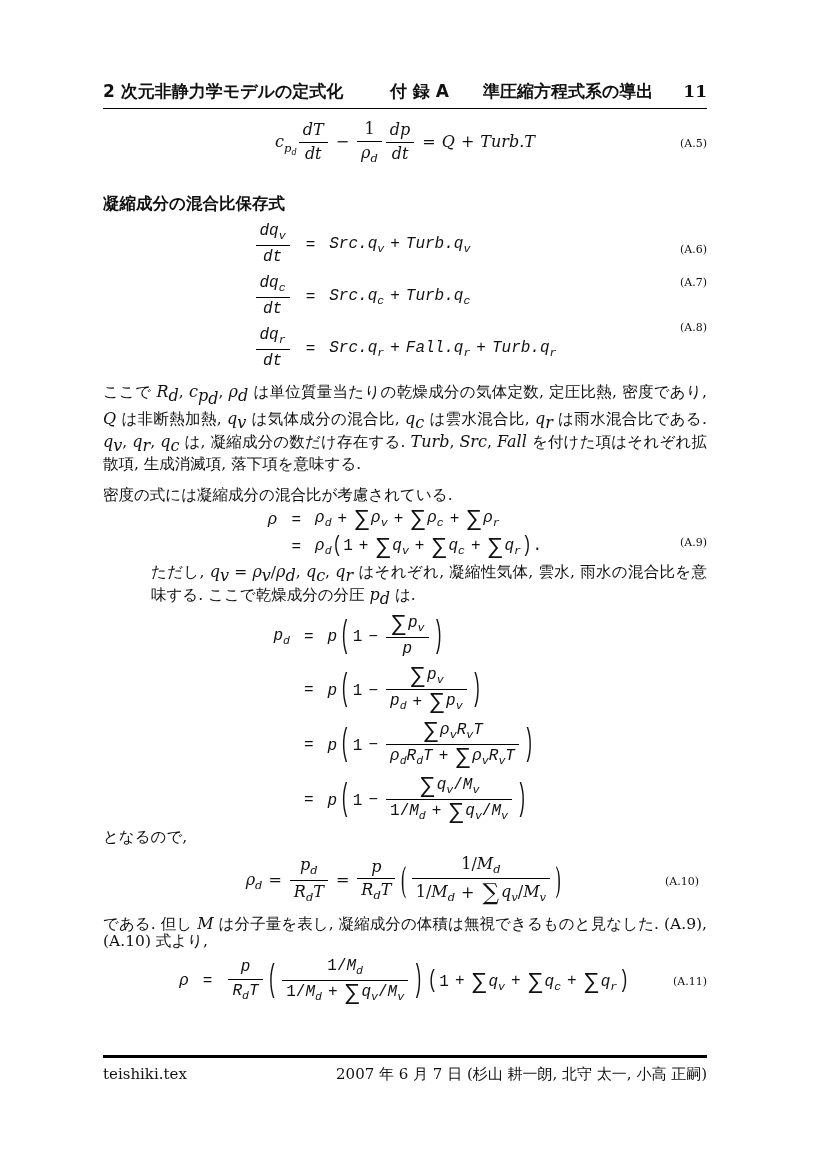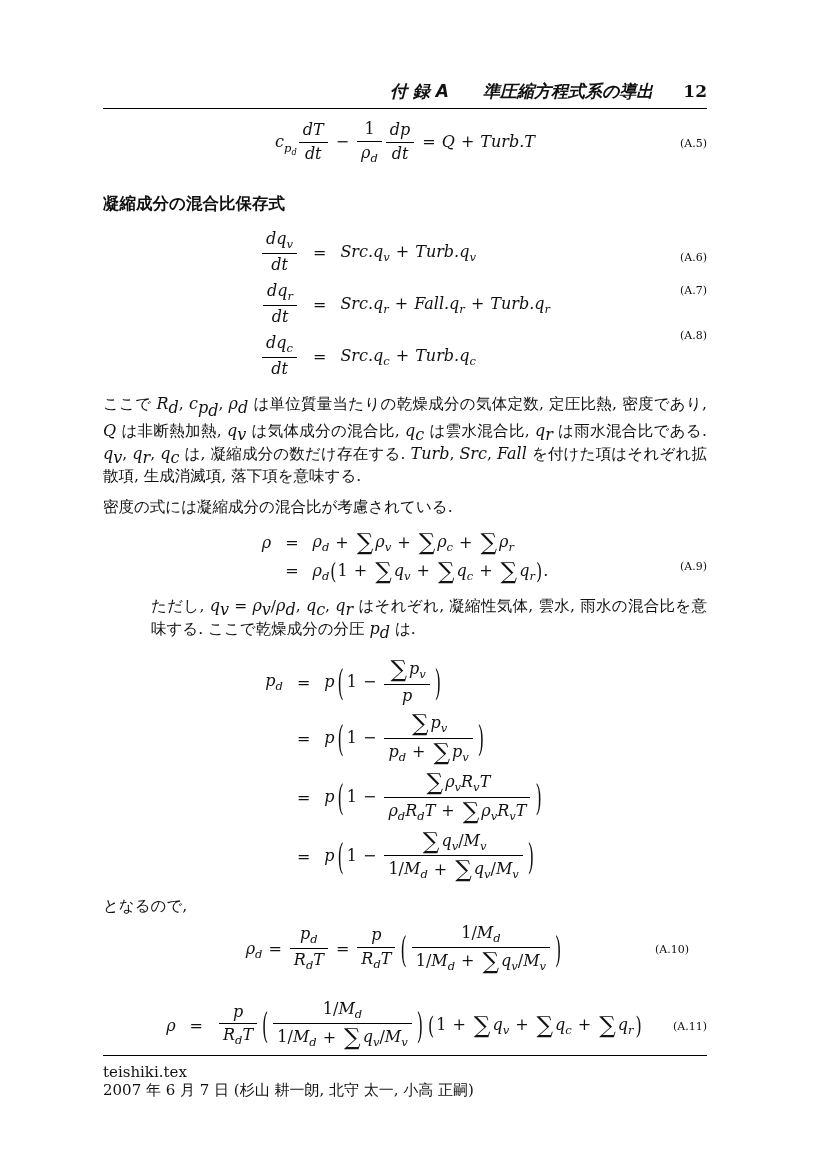--- a/index.html
+++ b/index.html
@@ -9,21 +9,21 @@
     font-family:"DejaVu Serif","Liberation Serif",serif;
   }
   .content { position:absolute; left:103px; top:0; width:604px; }
 
   
   .header {
     display:flex; align-items:baseline; padding-top:80px; padding-bottom:5px;
     border-bottom:1.5px solid #000; font-weight:bold; font-size:17px;
     font-family:"DejaVu Sans","Liberation Sans",sans-serif;
   }
-  .h-center { margin-left:auto; margin-right:30px;font-style:italic; }
+  .h-center { margin-left:auto; margin-right:30px; }
   .h-page { font-family:"DejaVu Serif","Liberation Serif",serif; }
 
   
   .sec {
     margin:22px 0 0 0; font-size:16.5px; font-weight:bold;
     font-family:"DejaVu Sans","Liberation Sans",sans-serif;
   }
   .sec2 { }
 
   
@@ -33,92 +33,92 @@
   .p3 { margin-top:0;margin-left:48px; }
   .p4 { margin-top:0; }
   .p5 { margin-top:2px; }
 
   
   .eq { position:relative; text-align:center; font-size:16px; }
   .eq-a5   { margin:6px 0 2px 0; padding:4px 0; }
   .eq-a6a8 { margin:4px 0; }
   .eq-a9   { margin:2px 0; }
   .eq-pd   { margin:2px 0; }
-  .eq-a10  { margin:4px 18px; padding:4px 0; }
+  .eq-a10  { margin:4px 8px; padding:4px 0; }
   .eq-a11  { margin:2px 0; padding:2px 0; }
   .eq-label { position:absolute; right:0; font-size:11px; white-space:nowrap; }
   .lbl-mid { top:50%; transform:translateY(-50%); }
   .lbl-a6 { top:24px; } .lbl-a7 { top:57px; } .lbl-a8 { top:102px; }
   .lbl-a9 { bottom:12px; }
 
   
   .eq i, .para i { font-style:italic; }
   sub { font-size:0.72em; }
   .fr { display:inline-block; vertical-align:middle; text-align:center; margin:0 2px; }
   .nu, .de { display:block; padding:0 4px 1px 4px; line-height:1.3; }
   .de { border-top:1px solid #000; padding-top:1px; }
   .sg { font-size:1.45em; line-height:1; vertical-align:-0.12em; margin:0 2px; }
   .op { margin:0 6px; }
   .sp1, .sp2, .sp3 { display:inline-block; vertical-align:middle; }
   .sp1 { transform:scaleY(1.35); margin:0 1px; }
   .sp2 { transform:scaleY(2.25); margin:0 3px; }
   .sp3 { transform:scaleY(1.5);  margin:0 2px; }
 
   
-  .tbl { display:table; margin:12px auto; }
+  .tbl { display:table; margin:0 auto;font-family:Liberation Mono, monospace; }
   .trow { display:table-row; }
   .tc { display:table-cell; vertical-align:middle; padding:2px 2px; }
   .tc-rel { padding:2px 12px; }
   .tl { text-align:left; }
   .tr-r { text-align:right; }
 
   
   .footer {
     position:absolute; left:103px; right:119px; top:1055px;
-    border-top:1px solid #000000; padding-top:7px;
+    border-top:3px solid #000000; padding-top:7px;
     display:flex; justify-content:space-between;
     font-size:15px;
-    flex-direction:column;
   }
 </style>
 </head>
 <body>
 
 <div class="page">
   <div class="content">
 
     <div class="header">
+      <span class="h-left">2 次元非静力学モデルの定式化</span>
       <span class="h-center">付 録 A　　準圧縮方程式系の導出</span>
-      <span class="h-page">12</span>
+      <span class="h-page">11</span>
     </div>
 
 
     <div class="eq eq-a5">
       <span class="eq-body"><i>c</i><sub><i>p</i><sub><i>d</i></sub></sub><span class="fr"><span class="nu"><i>dT</i></span><span class="de"><i>dt</i></span></span><span class="op">−</span><span class="fr"><span class="nu">1</span><span class="de"><i>ρ</i><sub><i>d</i></sub></span></span><span class="fr"><span class="nu"><i>dp</i></span><span class="de"><i>dt</i></span></span><span class="op">=</span><i>Q</i><span class="op">+</span><i>Turb.T</i></span>
       <span class="eq-label lbl-mid">(A.5)</span>
     </div>
 
     <div class="sec sec2">凝縮成分の混合比保存式</div>
 
     <div class="eq eq-a6a8">
       <span class="eq-body"><span class="tbl">
             <span class="trow">
               <span class="tc tr-r"><span class="fr"><span class="nu"><i>dq</i><sub><i>v</i></sub></span><span class="de"><i>dt</i></span></span></span>
               <span class="tc tc-rel">=</span>
               <span class="tc tl"><i>Src.q</i><sub><i>v</i></sub><span class="op">+</span><i>Turb.q</i><sub><i>v</i></sub></span>
             </span>
             <span class="trow">
+              <span class="tc tr-r"><span class="fr"><span class="nu"><i>dq</i><sub><i>c</i></sub></span><span class="de"><i>dt</i></span></span></span>
+              <span class="tc tc-rel">=</span>
+              <span class="tc tl"><i>Src.q</i><sub><i>c</i></sub><span class="op">+</span><i>Turb.q</i><sub><i>c</i></sub></span>
+            </span>
+            <span class="trow">
               <span class="tc tr-r"><span class="fr"><span class="nu"><i>dq</i><sub><i>r</i></sub></span><span class="de"><i>dt</i></span></span></span>
               <span class="tc tc-rel">=</span>
               <span class="tc tl"><i>Src.q</i><sub><i>r</i></sub><span class="op">+</span><i>Fall.q</i><sub><i>r</i></sub><span class="op">+</span><i>Turb.q</i><sub><i>r</i></sub></span>
-            </span>
-            <span class="trow">
-              <span class="tc tr-r"><span class="fr"><span class="nu"><i>dq</i><sub><i>c</i></sub></span><span class="de"><i>dt</i></span></span></span>
-              <span class="tc tc-rel">=</span>
-              <span class="tc tl"><i>Src.q</i><sub><i>c</i></sub><span class="op">+</span><i>Turb.q</i><sub><i>c</i></sub></span>
             </span>
           </span></span>
       <span class="eq-label lbl-a6">(A.6)</span>
       <span class="eq-label lbl-a7">(A.7)</span>
       <span class="eq-label lbl-a8">(A.8)</span>
     </div>
 
     <div class="para">ここで <i>R</i><sub><i>d</i></sub>, <i>c</i><sub><i>p</i><sub><i>d</i></sub></sub>, <i>ρ</i><sub><i>d</i></sub> は単位質量当たりの乾燥成分の気体定数, 定圧比熱, 密度であり, <i>Q</i> は非断熱加熱, <i>q</i><sub><i>v</i></sub> は気体成分の混合比, <i>q</i><sub><i>c</i></sub> は雲水混合比, <i>q</i><sub><i>r</i></sub> は雨水混合比である. <i>q</i><sub><i>v</i></sub>, <i>q</i><sub><i>r</i></sub>, <i>q</i><sub><i>c</i></sub> は, 凝縮成分の数だけ存在する. <i>Turb</i>, <i>Src</i>, <i>Fall</i> を付けた項はそれぞれ拡散項, 生成消滅項, 落下項を意味する.</div>
 
     <div class="para p2">密度の式には凝縮成分の混合比が考慮されている.</div>
@@ -166,20 +166,21 @@
           </span></span>
     </div>
 
     <div class="para p4">となるので,</div>
 
     <div class="eq eq-a10">
       <span class="eq-body"><i>ρ</i><sub><i>d</i></sub><span class="op">=</span><span class="fr"><span class="nu"><i>p</i><sub><i>d</i></sub></span><span class="de"><i>R</i><sub><i>d</i></sub><i>T</i></span></span><span class="op">=</span><span class="fr"><span class="nu"><i>p</i></span><span class="de"><i>R</i><sub><i>d</i></sub><i>T</i></span></span><span class="sp2">(</span><span class="fr"><span class="nu">1/<i>M</i><sub><i>d</i></sub></span><span class="de">1/<i>M</i><sub><i>d</i></sub><span class="op">+</span><span class="sg">∑</span><i>q</i><sub><i>v</i></sub>/<i>M</i><sub><i>v</i></sub></span></span><span class="sp2">)</span></span>
       <span class="eq-label lbl-mid">(A.10)</span>
     </div>
 
+    <div class="para p5">である. 但し <i>M</i> は分子量を表し, 凝縮成分の体積は無視できるものと見なした. (A.9), (A.10) 式より,</div>
 
     <div class="eq eq-a11">
       <span class="eq-body"><span class="tbl">
             <span class="trow">
               <span class="tc tr-r"><i>ρ</i></span>
               <span class="tc tc-rel">=</span>
               <span class="tc tl"><span class="fr"><span class="nu"><i>p</i></span><span class="de"><i>R</i><sub><i>d</i></sub><i>T</i></span></span><span class="sp2">(</span><span class="fr"><span class="nu">1/<i>M</i><sub><i>d</i></sub></span><span class="de">1/<i>M</i><sub><i>d</i></sub><span class="op">+</span><span class="sg">∑</span><i>q</i><sub><i>v</i></sub>/<i>M</i><sub><i>v</i></sub></span></span><span class="sp2">)</span><span class="sp3">(</span>1<span class="op">+</span><span class="sg">∑</span><i>q</i><sub><i>v</i></sub><span class="op">+</span><span class="sg">∑</span><i>q</i><sub><i>c</i></sub><span class="op">+</span><span class="sg">∑</span><i>q</i><sub><i>r</i></sub><span class="sp3">)</span></span>
             </span>
           </span></span>
       <span class="eq-label lbl-mid">(A.11)</span>

